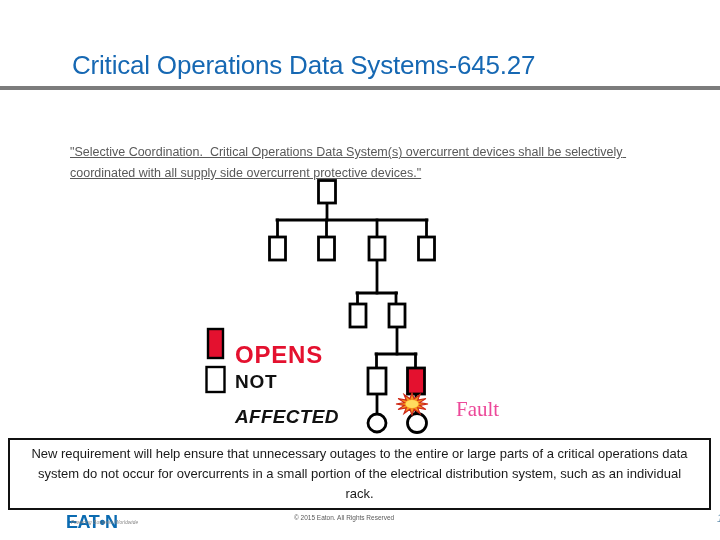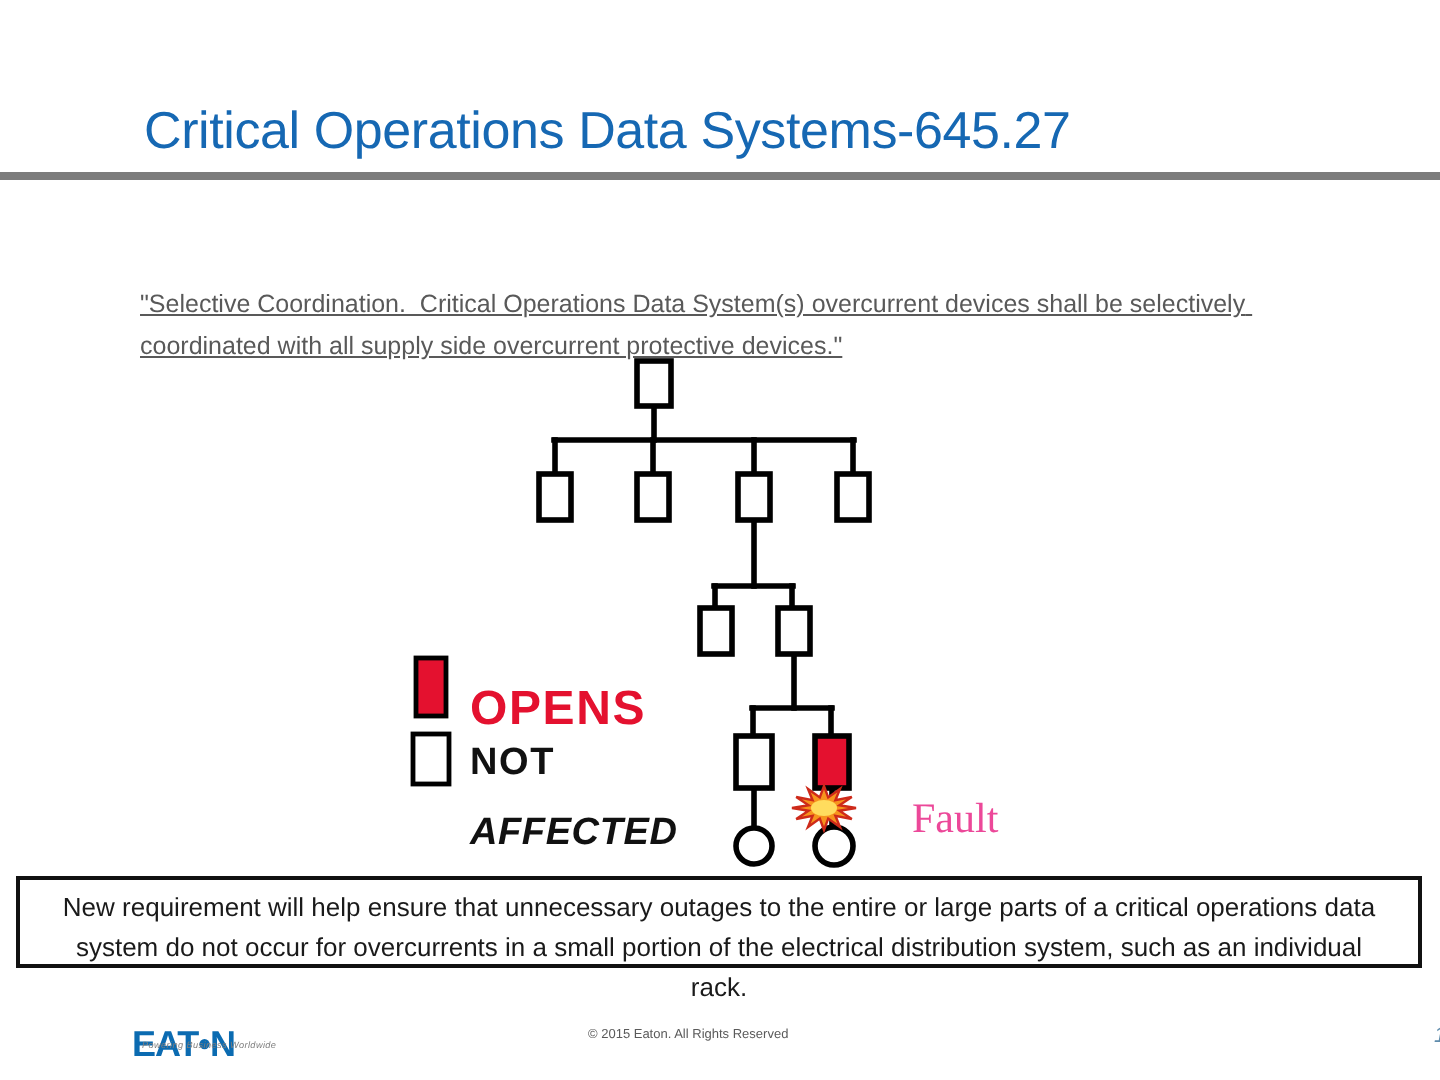--- a/index.html
+++ b/index.html
@@ -17,21 +17,21 @@
   .quote{
     left:70px;top:142px;width:606px;font-size:12.5px;line-height:21px;color:#595959;
     text-decoration:underline;white-space:pre-wrap;
   }
   .diagram-svg{left:0;top:0;}
   .legend-opens{left:235px;top:341px;font-size:24px;font-weight:700;color:#E4112F;letter-spacing:0.8px;}
   .legend-not{left:235px;top:371px;font-size:19px;font-weight:700;color:#111111;letter-spacing:0.8px;}
   .legend-affected{left:235px;top:406px;font-size:19px;font-weight:700;color:#111111;letter-spacing:0.3px;font-style:italic;}
   .fault-label{left:432px;top:397px;font-size:21px;color:#ec4899;font-family:Liberation Serif, serif;margin-left:24px;}
   .note-box{
-    left:8px;top:438px;width:703px;height:46px;box-sizing:border-box;
+    left:8px;top:438px;width:703px;height:72px;box-sizing:border-box;
     border:2px solid #111;text-align:center;padding:4px 20px 0;
     font-size:13px;line-height:20px;color:#1a1a1a;
   }
   .eaton-logo{left:66px;top:502px;font-size:18px;font-weight:700;color:#0B6BB1;letter-spacing:-0.5px;white-space:nowrap;margin-top:10px;}
   .eaton-tagline{left:71px;top:520px;font-size:4.6px;font-style:italic;color:#7E7E7E;letter-spacing:0.2px;white-space:nowrap;}
   .copyright{left:294px;top:514px;font-size:6.5px;color:#5a5a5a;white-space:nowrap;}
   .page-number{left:717px;top:512px;font-size:11px;color:#5F8CAC;font-style:italic;}
 </style>
 </head>
 <body>

